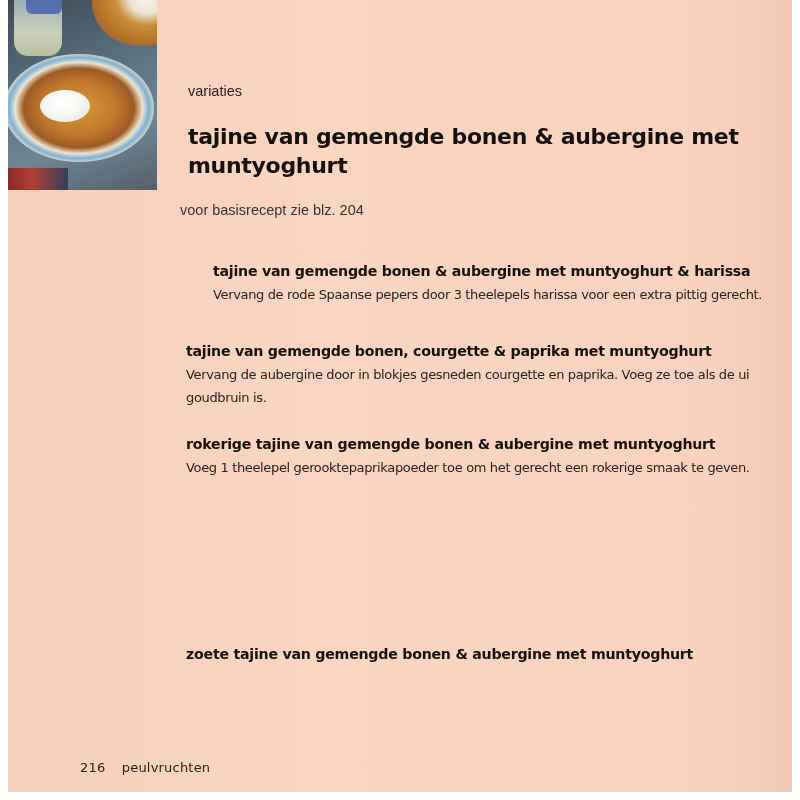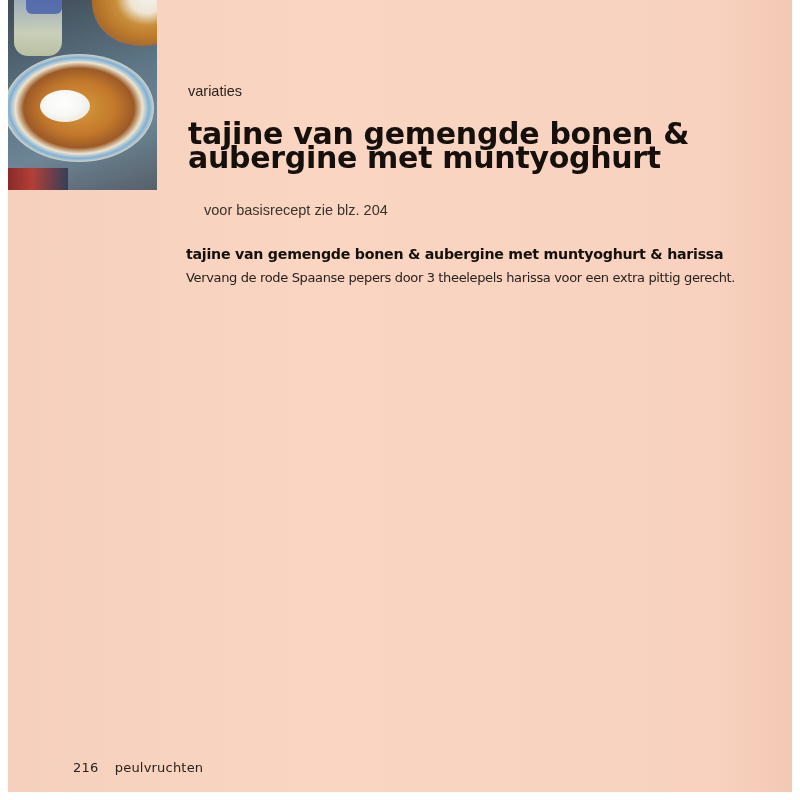--- a/index.html
+++ b/index.html
@@ -23,31 +23,31 @@
     background: radial-gradient(ellipse at 50% 50%, #d69a3c 0%, #c2782b 35%, #9c5a26 52%, #ece4cf 60%, #7fb0d6 66%, #e8dcc4 72%, #5f88b5 82%, #d9d0bf 88%, #4e6c8a 100%); }
   .photo .yogurt { position:absolute; left:32px; top:90px; width:50px; height:32px; border-radius:50%;
     background: radial-gradient(ellipse at 45% 40%, #ffffff 0%, #f6f6f2 50%, #e2e0d8 100%); }
   .photo .cloth { position:absolute; left:0; top:168px; width:60px; height:22px;
     background: linear-gradient(90deg, #8e1b16 0%, #c13428 40%, #2b3552 100%); opacity:0.85; }
 
   .content { position:absolute; left:0; top:0; width:800px; height:800px; }
   .txt { position:absolute; color:#1a1410; }
   .section-label { left:188px; top:83px; font-family:"Liberation Sans", sans-serif; font-size:14.5px; color:#2a231e; }
   .title { left:188px; top:122px; width:560px; font-family:"DejaVu Sans", sans-serif; font-weight:bold;
-           font-size:30px; line-height:24px; letter-spacing:-0.3px; color:#15100c; }
-  .ref { left:204px; top:202px; font-family:"Liberation Sans", sans-serif; font-size:14.5px; color:#3a322c; }
+           font-size:22px; line-height:29px; letter-spacing:-0.3px; color:#15100c; }
+  .ref { left:180px; top:202px; font-family:"Liberation Sans", sans-serif; font-size:14.5px; color:#3a322c; }
 
   .variation { position:absolute; left:186px; width:570px; }
   .variation .v-head { font-family:"DejaVu Sans", sans-serif; font-weight:bold; font-size:14.2px; line-height:23px;
                        letter-spacing:-0.25px; color:#15100c; }
   .variation .v-body { font-family:"DejaVu Sans", sans-serif; font-size:13px; line-height:23px; letter-spacing:-0.35px;
                        color:#2a211c; }
-  .v1 { top:243px; } .v2 { top:340px; } .v3 { top:433px; } .v4 { top:526px; } .v5 { top:643px; }
+  .v1 { top:260px;margin-left:27px; } .v2 { top:340px; } .v3 { top:433px; } .v4 { top:526px; } .v5 { top:643px; }
 
-  .footer { position:absolute; left:73px; top:760px; font-family:"DejaVu Sans", sans-serif; font-size:13px; color:#2a211c; letter-spacing:0.2px; }
+  .footer { position:absolute; left:80px; top:760px; font-family:"DejaVu Sans", sans-serif; font-size:13px; color:#2a211c; letter-spacing:0.2px; }
   .footer .pg { margin-right:12px; }
 </style>
 </head>
 <body>
 
 <div class="page"></div>
 
 <div class="photo" title="tajine met bonen, aubergine en yoghurt in een blauw-witte schaal">
   <div class="table-bg"></div>
   <div class="glass"></div>
@@ -60,22 +60,31 @@
 
 <div class="content">
   <div class="txt section-label">variaties</div>
   <div class="txt title">tajine van gemengde bonen &amp; aubergine met muntyoghurt</div>
   <div class="txt ref">voor basisrecept zie blz. 204</div>
 
   <div class="variation v1">
     <div class="v-head">tajine van gemengde bonen &amp; aubergine met muntyoghurt &amp; harissa</div>
     <div class="v-body">Vervang de rode Spaanse pepers door 3 theelepels harissa voor een extra pittig gerecht.</div>
   </div>
+  <div class="variation v2">
+    <div class="v-head">tajine van gemengde bonen, courgette &amp; paprika met muntyoghurt</div>
+    <div class="v-body">Vervang de aubergine door in blokjes gesneden courgette en paprika. Voeg ze toe als de ui goudbruin is.</div>
+  </div>
+  <div class="variation v3">
+    <div class="v-head">rokerige tajine van gemengde bonen &amp; aubergine met muntyoghurt</div>
+    <div class="v-body">Voeg 1 theelepel gerooktepaprikapoeder toe om het gerecht een rokerige smaak te geven.</div>
+  </div>
   <div class="variation v4">
   </div>
   <div class="variation v5">
+    <div class="v-head">zoete tajine van gemengde bonen &amp; aubergine met muntyoghurt</div>
   </div>
 
   <div class="footer">
     <span class="pg">216</span>
     <span>peulvruchten</span>
   </div>
 </div>
 
 </body></html>

